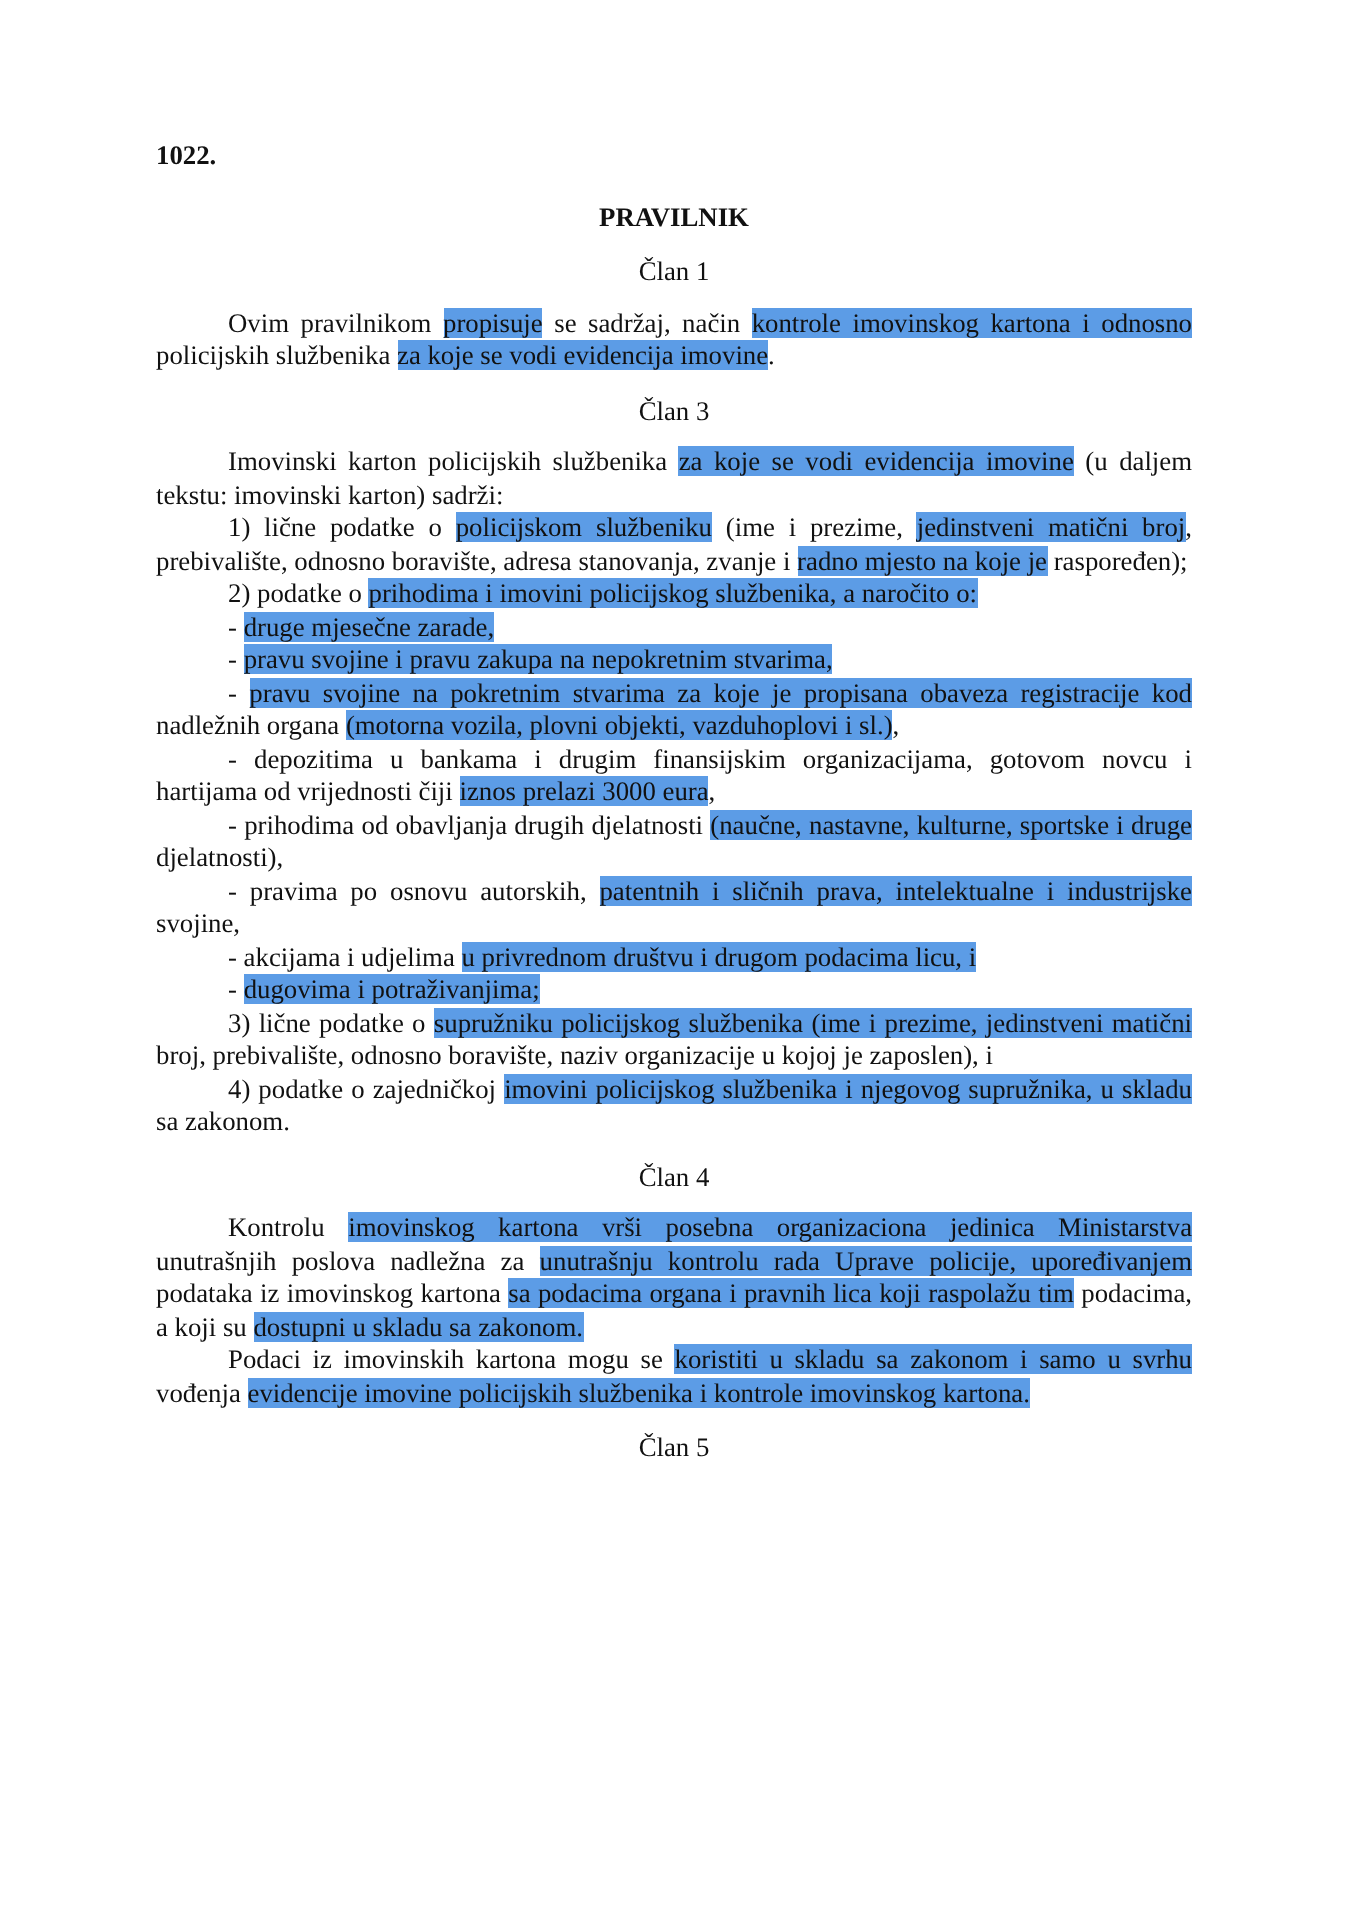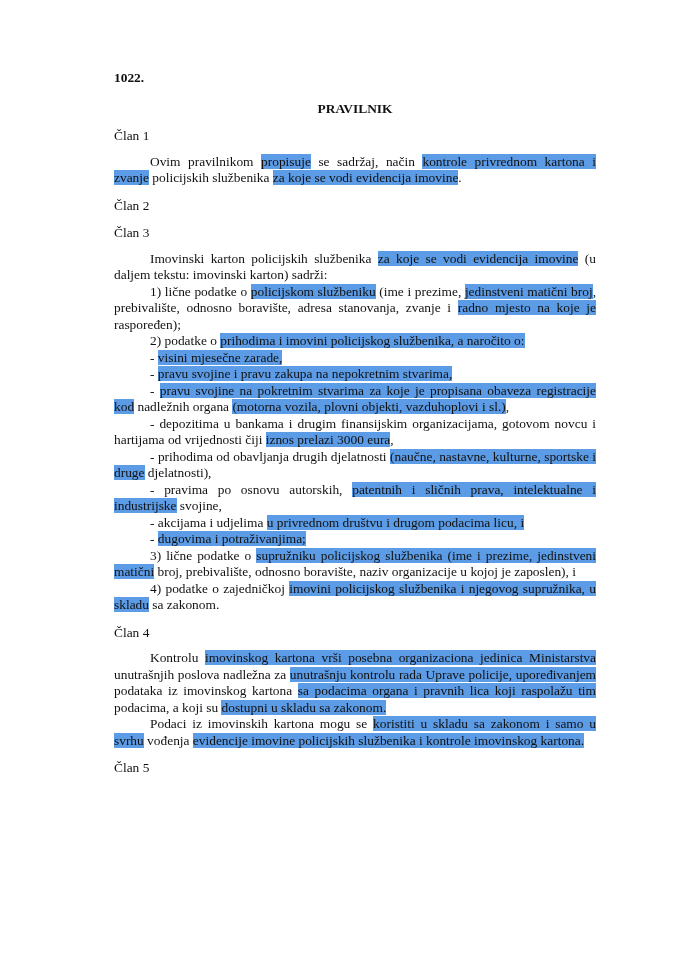--- a/index.html
+++ b/index.html
@@ -9,21 +9,21 @@
   }
   body {
     width: 679px;
     height: 960px;
     overflow: hidden;
   }
   .page {
     box-sizing: border-box;
     width: 674px;
     min-height: 960px;
-    padding: 70px 78px 40px 114px;
+    padding: 70px 78px 40px 78px;
     background: #ffffff;
     color: #111111;
     font-family: "Liberation Serif", serif;
     font-size: 13.4px;
     line-height: 16.5px;
   }
   .doc p {
     margin: 0;
     text-align: justify;
     text-indent: 36px;
@@ -37,42 +37,42 @@
   .doc p.title {
     text-align: center;
     font-weight: bold;
     text-indent: 0;
   }
   .doc p.paragraph + p.title {
     margin-top: 22px;
     text-decoration: underline;
   }
   .doc p.article {
+    text-align: center;
     text-indent: 0;
     margin: 11px 0 9px 0;
   }
   .hl {
     background: var(--hl, #5c9ce6);
   }
 </style>
 </head>
 <body>
 
 <div class="page" style="background: rgb(255, 255, 255); color: rgb(17, 17, 17);">
   <div class="doc">
       <p class="number"><span>1022.</span></p>
       <p class="title"><span>PRAVILNIK</span></p>
       <p class="article"><span>Član 1</span></p>
-      <p class="paragraph"><span>Ovim pravilnikom </span><span class="hl">propisuje</span><span> se sadržaj, način </span><span class="hl">kontrole privrednom kartona i zvanje</span><span> policijskih službenika </span><span class="hl">za koje se vodi evidencija imovine</span><span>.</span></p>
-      <p class="article"><span>Član 2</span></p>
+      <p class="paragraph"><span>Ovim pravilnikom </span><span class="hl">propisuje</span><span> se sadržaj, način </span><span class="hl">kontrole imovinskog kartona i odnosno</span><span> policijskih službenika </span><span class="hl">za koje se vodi evidencija imovine</span><span>.</span></p>
       <p class="article"><span>Član 3</span></p>
       <p class="paragraph"><span>Imovinski karton policijskih službenika </span><span class="hl">za koje se vodi evidencija imovine</span><span> (u daljem tekstu: imovinski karton) sadrži:</span></p>
       <p class="paragraph"><span>1) lične podatke o </span><span class="hl">policijskom službeniku</span><span> (ime i prezime, </span><span class="hl">jedinstveni matični broj</span><span>, prebivalište, odnosno boravište, adresa stanovanja, zvanje i </span><span class="hl">radno mjesto na koje je</span><span> raspoređen);</span></p>
       <p class="paragraph"><span>2) podatke o </span><span class="hl">prihodima i imovini policijskog službenika, a naročito o:</span></p>
-      <p class="paragraph"><span>- </span><span class="hl">visini mjesečne zarade,</span></p>
+      <p class="paragraph"><span>- </span><span class="hl">druge mjesečne zarade,</span></p>
       <p class="paragraph"><span>- </span><span class="hl">pravu svojine i pravu zakupa na nepokretnim stvarima,</span></p>
       <p class="paragraph"><span>- </span><span class="hl">pravu svojine na pokretnim stvarima za koje je propisana obaveza registracije kod</span><span> nadležnih organa </span><span class="hl">(motorna vozila, plovni objekti, vazduhoplovi i sl.)</span><span>,</span></p>
       <p class="paragraph"><span>- depozitima u bankama i drugim finansijskim organizacijama, gotovom novcu i hartijama od vrijednosti čiji </span><span class="hl">iznos prelazi 3000 eura</span><span>,</span></p>
       <p class="paragraph"><span>- prihodima od obavljanja drugih djelatnosti </span><span class="hl">(naučne, nastavne, kulturne, sportske i druge</span><span> djelatnosti),</span></p>
       <p class="paragraph"><span>- pravima po osnovu autorskih, </span><span class="hl">patentnih i sličnih prava, intelektualne i industrijske</span><span> svojine,</span></p>
       <p class="paragraph"><span>- akcijama i udjelima </span><span class="hl">u privrednom društvu i drugom podacima licu, i</span></p>
       <p class="paragraph"><span>- </span><span class="hl">dugovima i potraživanjima;</span></p>
       <p class="paragraph"><span>3) lične podatke o </span><span class="hl">supružniku policijskog službenika (ime i prezime, jedinstveni matični</span><span> broj, prebivalište, odnosno boravište, naziv organizacije u kojoj je zaposlen), i</span></p>
       <p class="paragraph"><span>4) podatke o zajedničkoj </span><span class="hl">imovini policijskog službenika i njegovog supružnika, u skladu</span><span> sa zakonom.</span></p>
       <p class="article"><span>Član 4</span></p>

